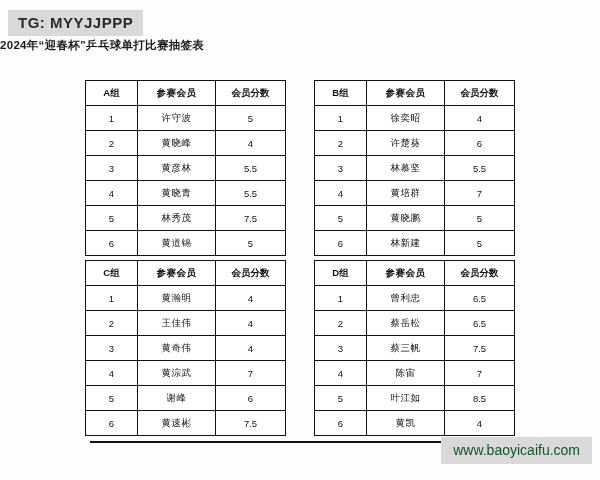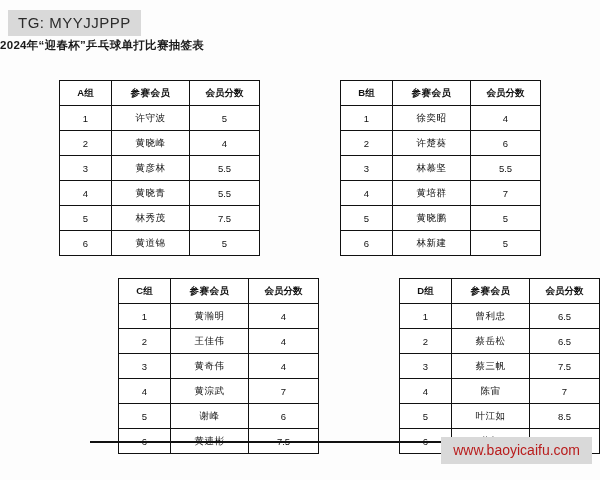--- a/index.html
+++ b/index.html
@@ -24,33 +24,33 @@
   }
 
   
   .tg-badge {
     position: absolute;
     left: 8px;
     top: 10px;
     background: #d9d9d9;
     color: #2b2b2b;
     font-size: 15px;
-    font-weight: normal;
+    font-weight: bold;
     padding: 4px 10px 5px 10px;
     letter-spacing: 0.5px;
     font-family: "Liberation Sans", sans-serif;
   }
 
   
   .wm-badge {
     position: absolute;
     right: 8px;
     bottom: 16px;
     background: #d9d9d9;
-    color: #b91c1c;
+    color: #14532d;
     font-size: 14px;
     padding: 5px 12px 6px 12px;
     font-family: "Liberation Sans", sans-serif;
   }
 
   .doc-title {
     position: absolute;
     left: 0;
     right: 0;
     top: 38px;
@@ -76,25 +76,24 @@
   .tables-wrap {
     position: absolute;
     left: 0;
     top: 80px;
     width: 600px;
   }
 
   .tbl-row {
     display: flex;
     justify-content: center;
-    gap: 80px;
+    gap: 28px;
   }
   .tbl-row.second {
-    margin-top: 22px;
-    justify-content: flex-end;
+    margin-top: 4px;
   }
 
   table.grp {
     border-collapse: collapse;
     table-layout: fixed;
     width: 200px;
     background: #fff;
   }
   table.grp td, table.grp th {
     border: 1px solid #111;

